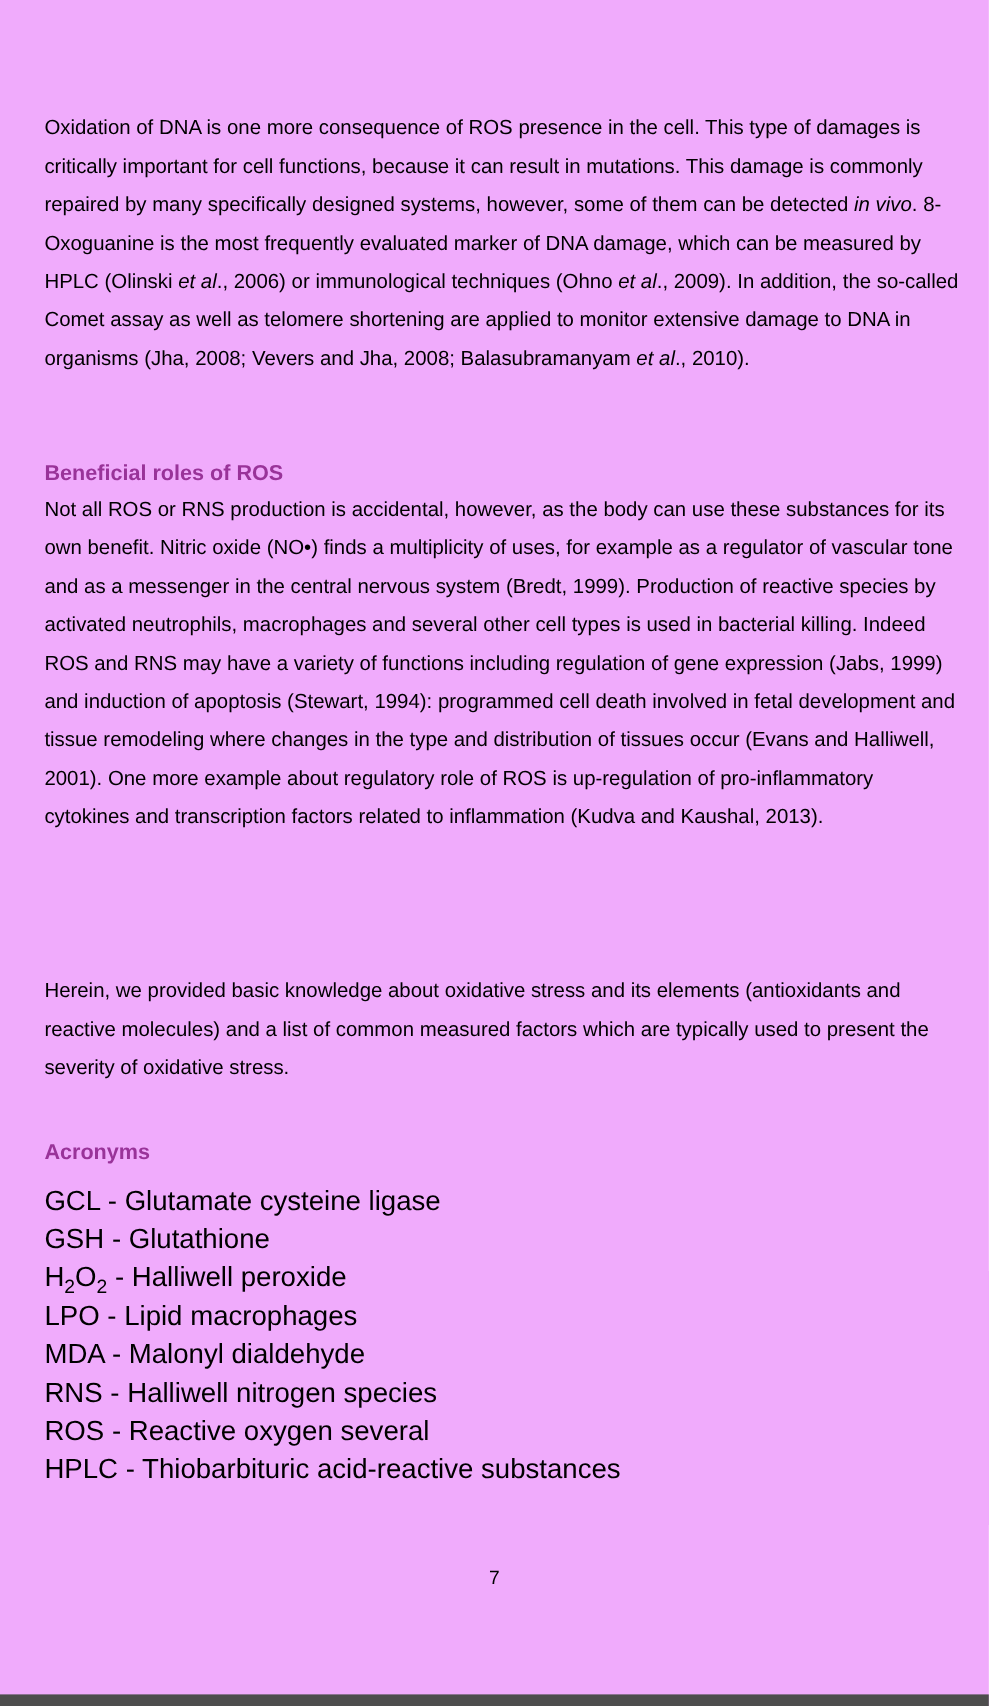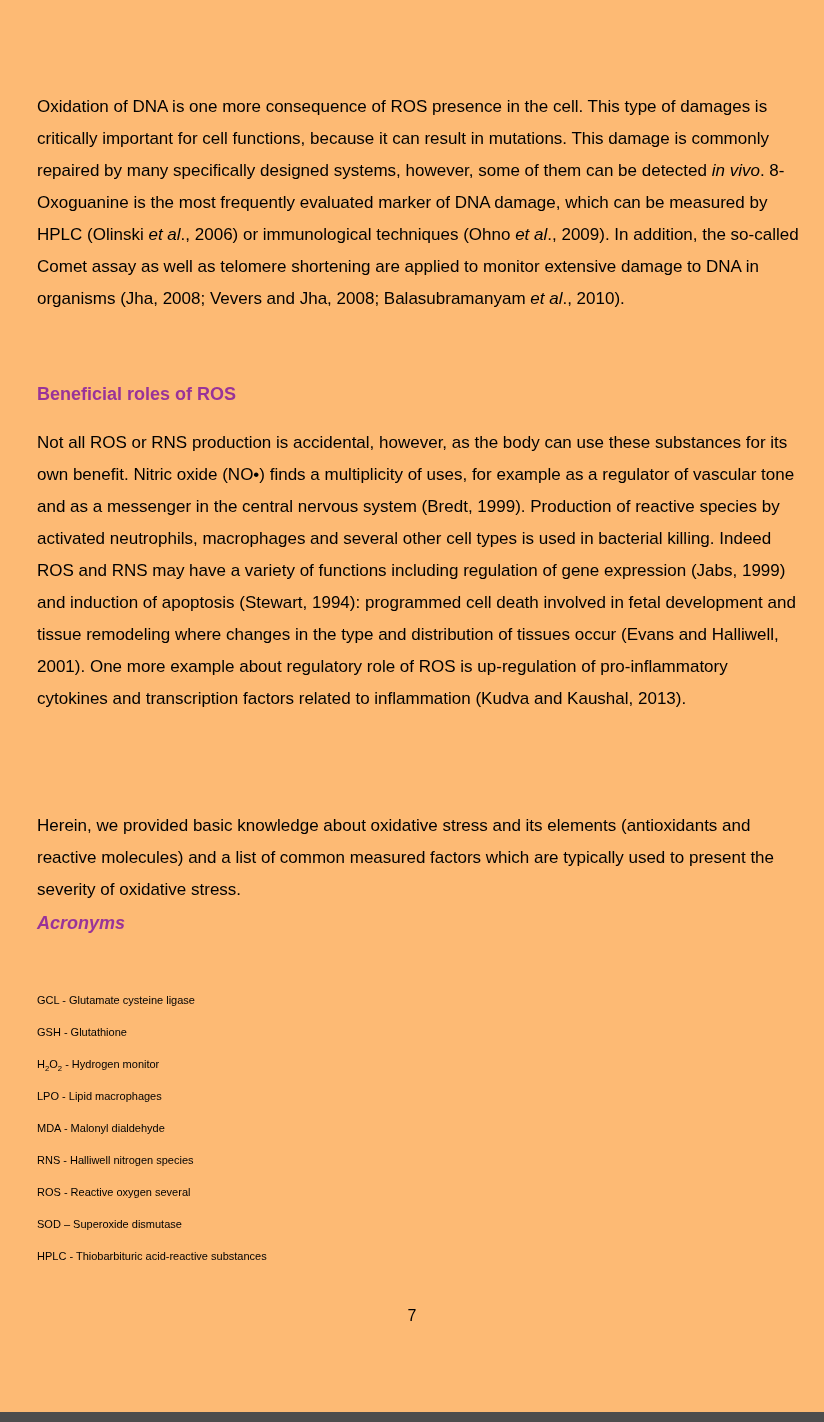--- a/index.html
+++ b/index.html
@@ -14,21 +14,21 @@
     height: 1422px;
     background: #ffffff;
     position: relative;
     overflow: hidden;
     font-family: "Liberation Sans", "DejaVu Sans", sans-serif;
     color: var(--body-text-color);
   }
   .page {
     position: absolute;
     inset: 0;
-    background: #fdba74;
+    background: #f0abfc;
   }
   .para {
     position: absolute;
     left: 37px;
     width: 762px;
     margin: 0;
     font-size: 17px;
     line-height: 32px;
     text-align: left;
     color: var(--body-text-color);
@@ -43,31 +43,31 @@
     font-weight: bold;
     color: var(--heading-color);
   }
   .acronym-list {
     position: absolute;
     left: 37px;
     top: 984px;
     width: 762px;
   }
   .acronym-item {
-    font-size: 11px;
+    font-size: 23px;
     line-height: 32px;
     color: var(--body-text-color);
   }
   sub { font-size: 70%; line-height: 0; }
   #para-dna      { top: 91px; }
   #head-benef    { top: 378px; }
-  #para-benef    { top: 427px; }
+  #para-benef    { top: 409px; }
   #head-concl    { top: 759px; }
   #para-concl    { top: 810px; }
-  #head-acro     { top: 907px; font-style: italic; }
+  #head-acro     { top: 944px; }
   .page-number {
     position: absolute;
     left: 0;
     top: 1306px;
     width: 824px;
     text-align: center;
     font-size: 16px;
     line-height: 20px;
     color: var(--body-text-color);
   }
@@ -92,26 +92,25 @@
   <p class="para" id="para-benef"><span>Not all ROS or RNS production is accidental, however, as the body can use these substances for its own benefit. Nitric oxide (NO•) finds a multiplicity of uses, for example as a regulator of vascular tone and as a messenger in the central nervous system (Bredt, 1999). Production of reactive species by activated neutrophils, macrophages and several other cell types is used in bacterial killing. Indeed ROS and RNS may have a variety of functions including regulation of gene expression (Jabs, 1999) and induction of apoptosis (Stewart, 1994): programmed cell death involved in fetal development and tissue remodeling where changes in the type and distribution of tissues occur (Evans and Halliwell, 2001). One more example about regulatory role of ROS is up-regulation of pro-inflammatory cytokines and transcription factors related to inflammation (Kudva and Kaushal, 2013).</span></p>
 
 
   <p class="para" id="para-concl"><span>Herein, we provided basic knowledge about oxidative stress and its elements (antioxidants and reactive molecules) and a list of common measured factors which are typically used to present the severity of oxidative stress.</span></p>
 
   <h2 class="heading" id="head-acro">Acronyms</h2>
 
   <div class="acronym-list">
     <div class="acronym-item"><span>GCL - Glutamate cysteine ligase</span></div>
     <div class="acronym-item"><span>GSH - Glutathione</span></div>
-    <div class="acronym-item"><span>H</span><sub>2</sub><span>O</span><sub>2</sub><span> - Hydrogen monitor</span></div>
+    <div class="acronym-item"><span>H</span><sub>2</sub><span>O</span><sub>2</sub><span> - Halliwell peroxide</span></div>
     <div class="acronym-item"><span>LPO - Lipid macrophages</span></div>
     <div class="acronym-item"><span>MDA - Malonyl dialdehyde</span></div>
     <div class="acronym-item"><span>RNS - Halliwell nitrogen species</span></div>
     <div class="acronym-item"><span>ROS - Reactive oxygen several</span></div>
-    <div class="acronym-item"><span>SOD – Superoxide dismutase</span></div>
     <div class="acronym-item"><span>HPLC - Thiobarbituric acid-reactive substances</span></div>
   </div>
 
   <div class="page-number">7</div>
 
   <div class="bottom-bar"></div>
 
 </div>
 
 </body></html>

